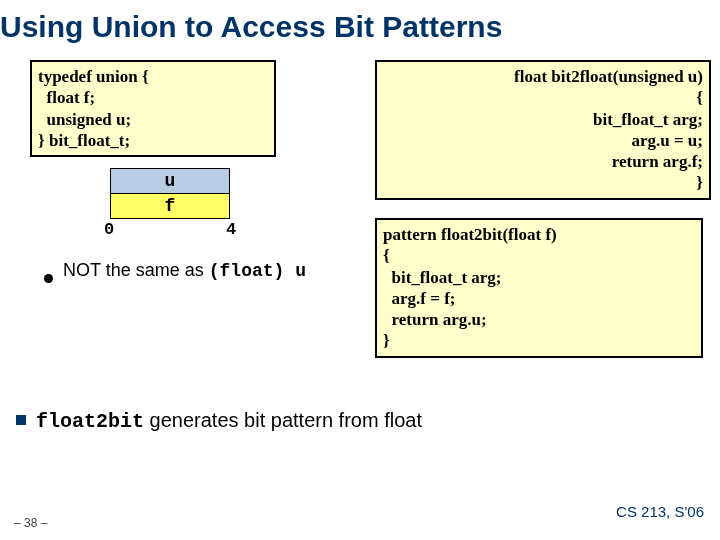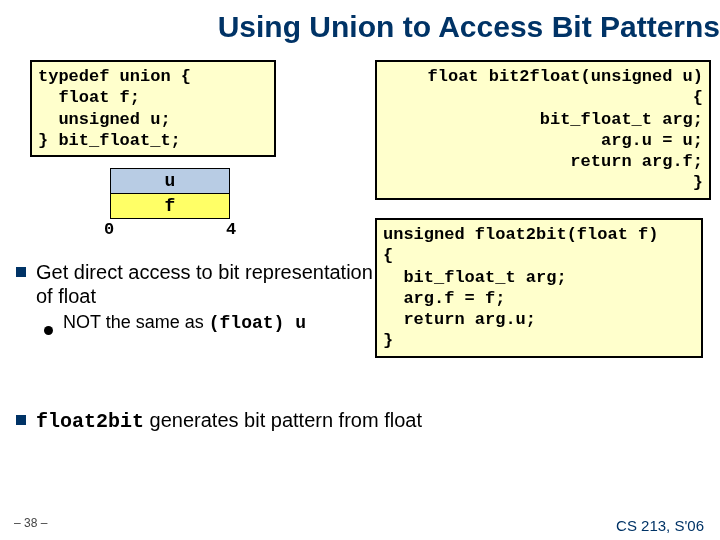--- a/index.html
+++ b/index.html
@@ -9,27 +9,27 @@
     height: 540px;
     background: #fff;
     font-family: Arial, Helvetica, sans-serif;
     position: relative;
     overflow: hidden;
   }
   .title {
     font-size: 30px;
     font-weight: bold;
     color: #003366;
-    text-align: right;
+    text-align: left;
     padding: 10px 0 14px 0;
   }
   .codebox {
     border: 2px solid #000;
     background: #ffffcc;
-    font-family: Liberation Mono, monospace;
+    font-family: Liberation Serif, serif;
     font-weight: bold;
     font-size: 17px;
     line-height: 1.25;
     padding: 4px 6px;
     white-space: pre;
   }
   .left-top {
     position: absolute;
     top: 60px;
     left: 30px;
@@ -129,60 +129,56 @@
   }
   .footer-left {
     position: absolute;
     bottom: 10px;
     left: 14px;
     font-size: 12px;
     color: #444;
   }
   .footer-right {
     position: absolute;
-    bottom: 6px;
+    bottom: 20px;
     right: 16px;
     font-size: 15px;
     color: #003366;
   }
 </style>
 </head>
 <body>
 
 <div class="title">Using Union to Access Bit Patterns</div>
 
 <div class="codebox left-top">typedef union {
   float f;
   unsigned u;
 } bit_float_t;</div>
 <div class="codebox right-top">float bit2float(unsigned u)
 {
   bit_float_t arg;
   arg.u = u;
   return arg.f;
 }</div>
-<div class="codebox right-bottom">unsigned float2bit(float f)
+<div class="codebox right-bottom">pattern float2bit(float f)
 {
   bit_float_t arg;
   arg.f = f;
   return arg.u;
 }</div>
 
 <div class="diagram">
   <div class="cell cell-u">u</div>
   <div class="cell cell-f">f</div>
   <div class="tick tick0">0</div>
   <div class="tick tick4">4</div>
 </div>
 
 <div class="bullets">
-  <div class="b1">
-    <div class="sq"></div>
-    <div>Get direct access to bit representation of float</div>
-  </div>
   <div class="b2">
     <div class="disc"></div>
     <div><span>NOT the same as </span><span class="mono">(float) u</span></div>
   </div>
 </div>
 
 <div class="bullets-lower">
   <div class="b1">
     <div class="sq"></div>
     <div><span class="mono">float2bit</span><span> generates bit pattern from float</span></div>

